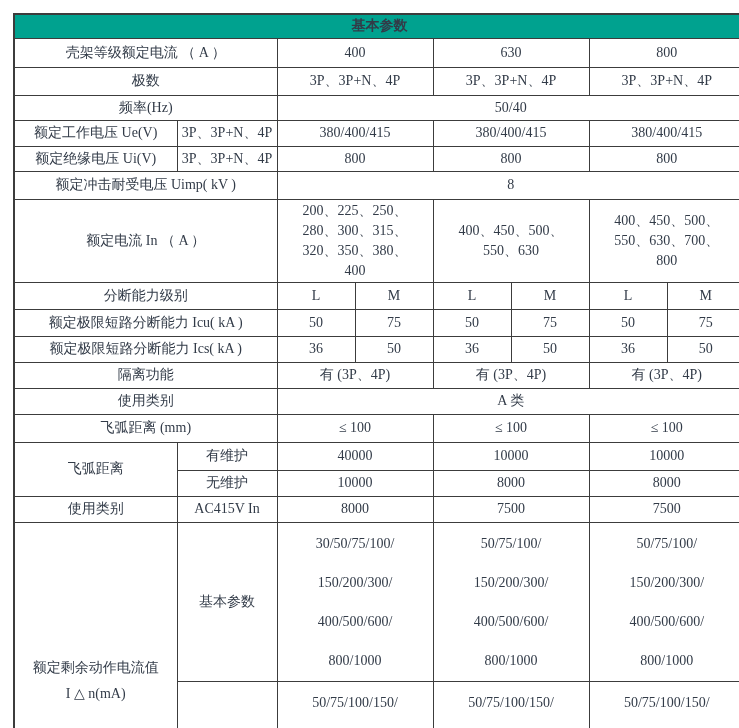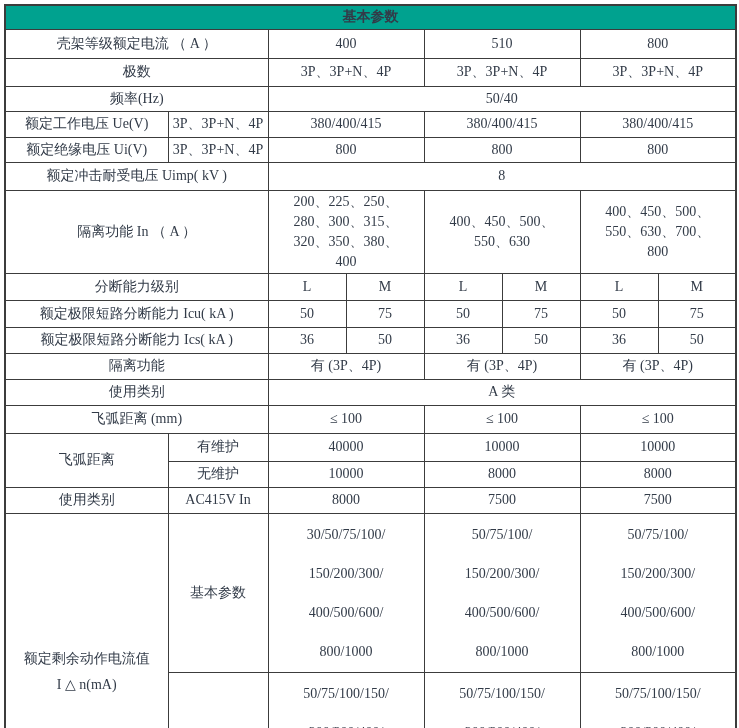--- a/index.html
+++ b/index.html
@@ -1,18 +1,18 @@
 <!DOCTYPE html>
 <html><head>
 <meta charset="utf-8">
 <style>
   html,body{margin:0;padding:0;background:#e9e9e9;}
   .page{
     width:739px;height:728px;background:#ffffff;
-    box-sizing:border-box;padding:4px;position:relative;
+    box-sizing:border-box;padding:13px;position:relative;
     font-family:"Liberation Serif","DejaVu Serif",serif;
   }
   table.spec{
     border-collapse:collapse;table-layout:fixed;width:731px;
     border:2px solid #3c3c3c;
   }
   table.spec td{
     border:1px solid #3c3c3c;
     text-align:center;vertical-align:middle;
     padding:1px 4px;
@@ -47,21 +47,21 @@
     </colgroup>
 
     <tbody>
         <tr style="height:24px">
       <td colspan="8" class="title">基本参数</td>
     </tr>
 
     <tr style="height:29px">
       <td colspan="2">壳架等级额定电流 （ A ）</td>
       <td colspan="2">400</td>
-      <td colspan="2">510</td>
+      <td colspan="2">630</td>
       <td colspan="2">800</td>
     </tr>
 
     <tr style="height:28px">
       <td colspan="2">极数</td>
       <td colspan="2">3P、3P+N、4P</td>
       <td colspan="2">3P、3P+N、4P</td>
       <td colspan="2">3P、3P+N、4P</td>
     </tr>
 
@@ -85,21 +85,21 @@
       <td colspan="2">800</td>
       <td colspan="2">800</td>
     </tr>
 
     <tr style="height:28px">
       <td colspan="2">额定冲击耐受电压 Uimp( kV )</td>
       <td colspan="6">8</td>
     </tr>
 
     <tr style="height:79px">
-      <td colspan="2">隔离功能 In （ A ）</td>
+      <td colspan="2">额定电流 In （ A ）</td>
       <td colspan="2" class="left-val">200、225、250、
 280、300、315、
 320、350、380、
 400</td>
       <td colspan="2" class="left-val">400、450、500、
 550、630</td>
       <td colspan="2" class="left-val">400、450、500、
 550、630、700、
 800</td>
     </tr>

